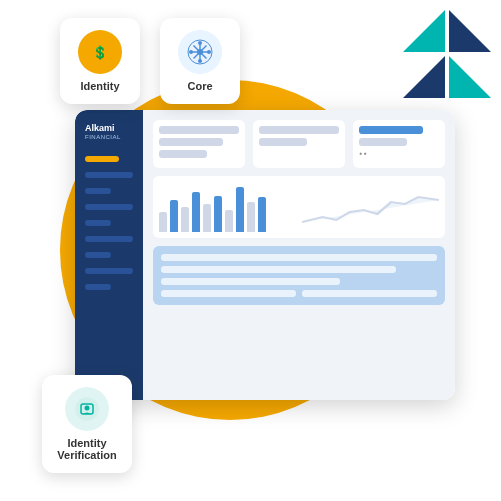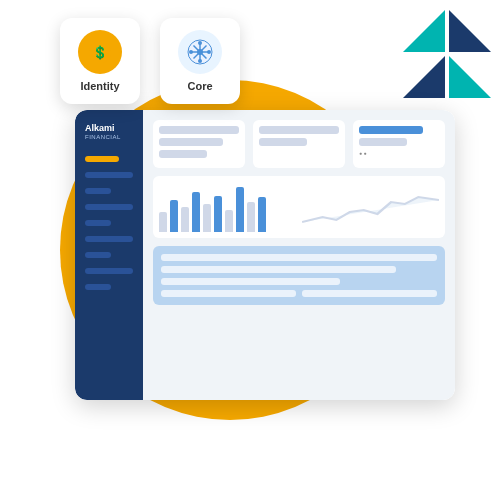--- a/index.html
+++ b/index.html
@@ -363,14 +363,25 @@
         <div class="line-item short"></div>
         <div style="display:flex;gap:6px;margin-top:4px;">
           <div style="flex:1;height:7px;background:#fff;border-radius:3px;opacity:0.7;"></div>
           <div style="flex:1;height:7px;background:#fff;border-radius:3px;opacity:0.7;"></div>
         </div>
       </div>
 
     </div>
   </div>
 
+  <div class="card identity-card">
+    <div class="card-icon-circle identity-icon">
+      <svg width="28" height="28" viewBox="0 0 28 28">
+        <circle cx="14" cy="14" r="12" fill="#D4F0ED"></circle>
+        <rect x="8" y="9" width="12" height="10" rx="2" fill="none" stroke="#00B4A0" stroke-width="1.5"></rect>
+        <circle cx="14" cy="13" r="2.5" fill="#00B4A0"></circle>
+        <path d="M10 19 Q14 16 18 19" fill="#00B4A0"></path>
+      </svg>
+    </div>
+    <div class="card-label">Identity Verification</div>
+  </div>
 
 </div>
 
 </body></html>

